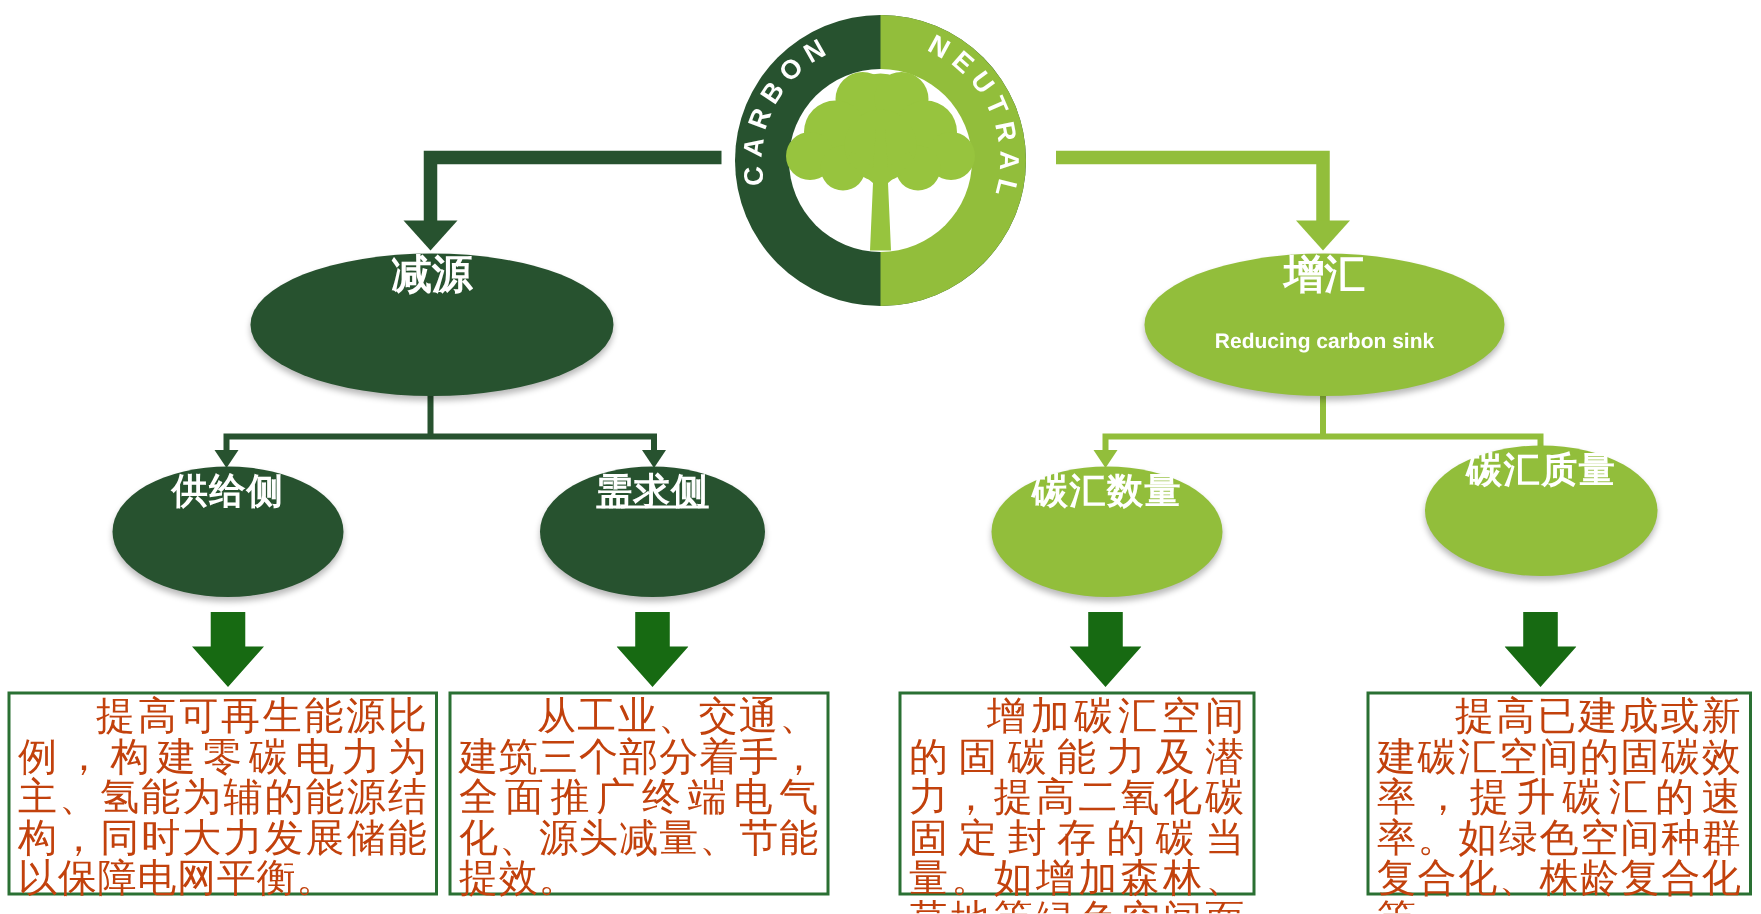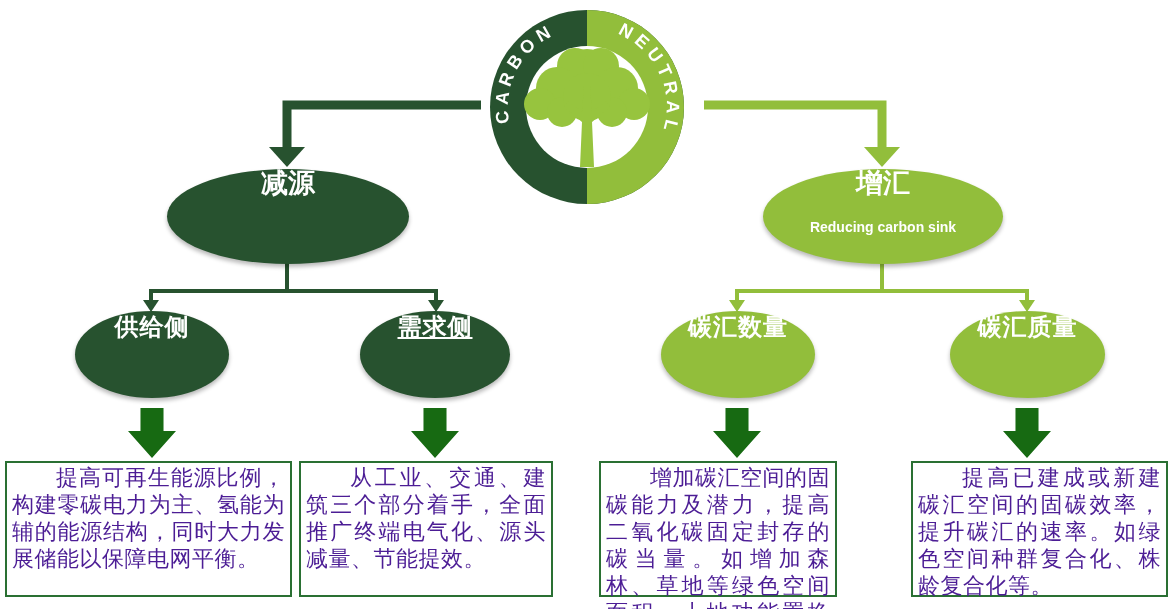--- a/index.html
+++ b/index.html
@@ -34,21 +34,21 @@
   .block-arrow{
     position:absolute;top:408px;width:48px;height:50px;background:var(--arrow-green);
     clip-path:polygon(26% 0,74% 0,74% 46%,100% 46%,50% 100%,0 46%,26% 46%);
   }
   
   .desc-box{
     position:absolute;top:461px;height:136px;box-sizing:border-box;background:#fff;
     border:2px solid var(--box-border);padding:1px 5px;
   }
   .desc-box p{
-    margin:0;font-size:22px;line-height:27px;color:#4c1d95;
+    margin:0;font-size:26px;line-height:27px;color:#c2410c;
     text-align:justify;text-indent:2em;letter-spacing:.5px;
   }
 </style>
 </head>
 <body>
 
 <div class="canvas">
 
   <svg class="layer" width="1174" height="609" viewBox="0 0 1174 609">
 
@@ -106,21 +106,21 @@
 
   <div class="ellipse bg-dark" style="left:75px;top:311px;width:154px;height:87px;">
     <div class="node-label">供给侧</div>
   </div>
   <div class="ellipse bg-dark" style="left:360px;top:311px;width:150px;height:87px;text-decoration:underline;">
     <div class="node-label">需求侧</div>
   </div>
   <div class="ellipse bg-light" style="left:661px;top:311px;width:154px;height:87px;">
     <div class="node-label">碳汇数量</div>
   </div>
-  <div class="ellipse bg-light" style="left:950px;top:311px;width:155px;height:87px;">
+  <div class="ellipse bg-light" style="left:950px;top:297px;width:155px;height:87px;">
     <div class="node-label">碳汇质量</div>
   </div>
 
   <div class="block-arrow" style="left:128px;"></div>
   <div class="block-arrow" style="left:411px;"></div>
   <div class="block-arrow" style="left:713px;"></div>
   <div class="block-arrow" style="left:1003px;"></div>
 
   <div class="desc-box" style="left:5px;width:287px;">
     <p>提高可再生能源比例，构建零碳电力为主、氢能为辅的能源结构，同时大力发展储能以保障电网平衡。</p>

